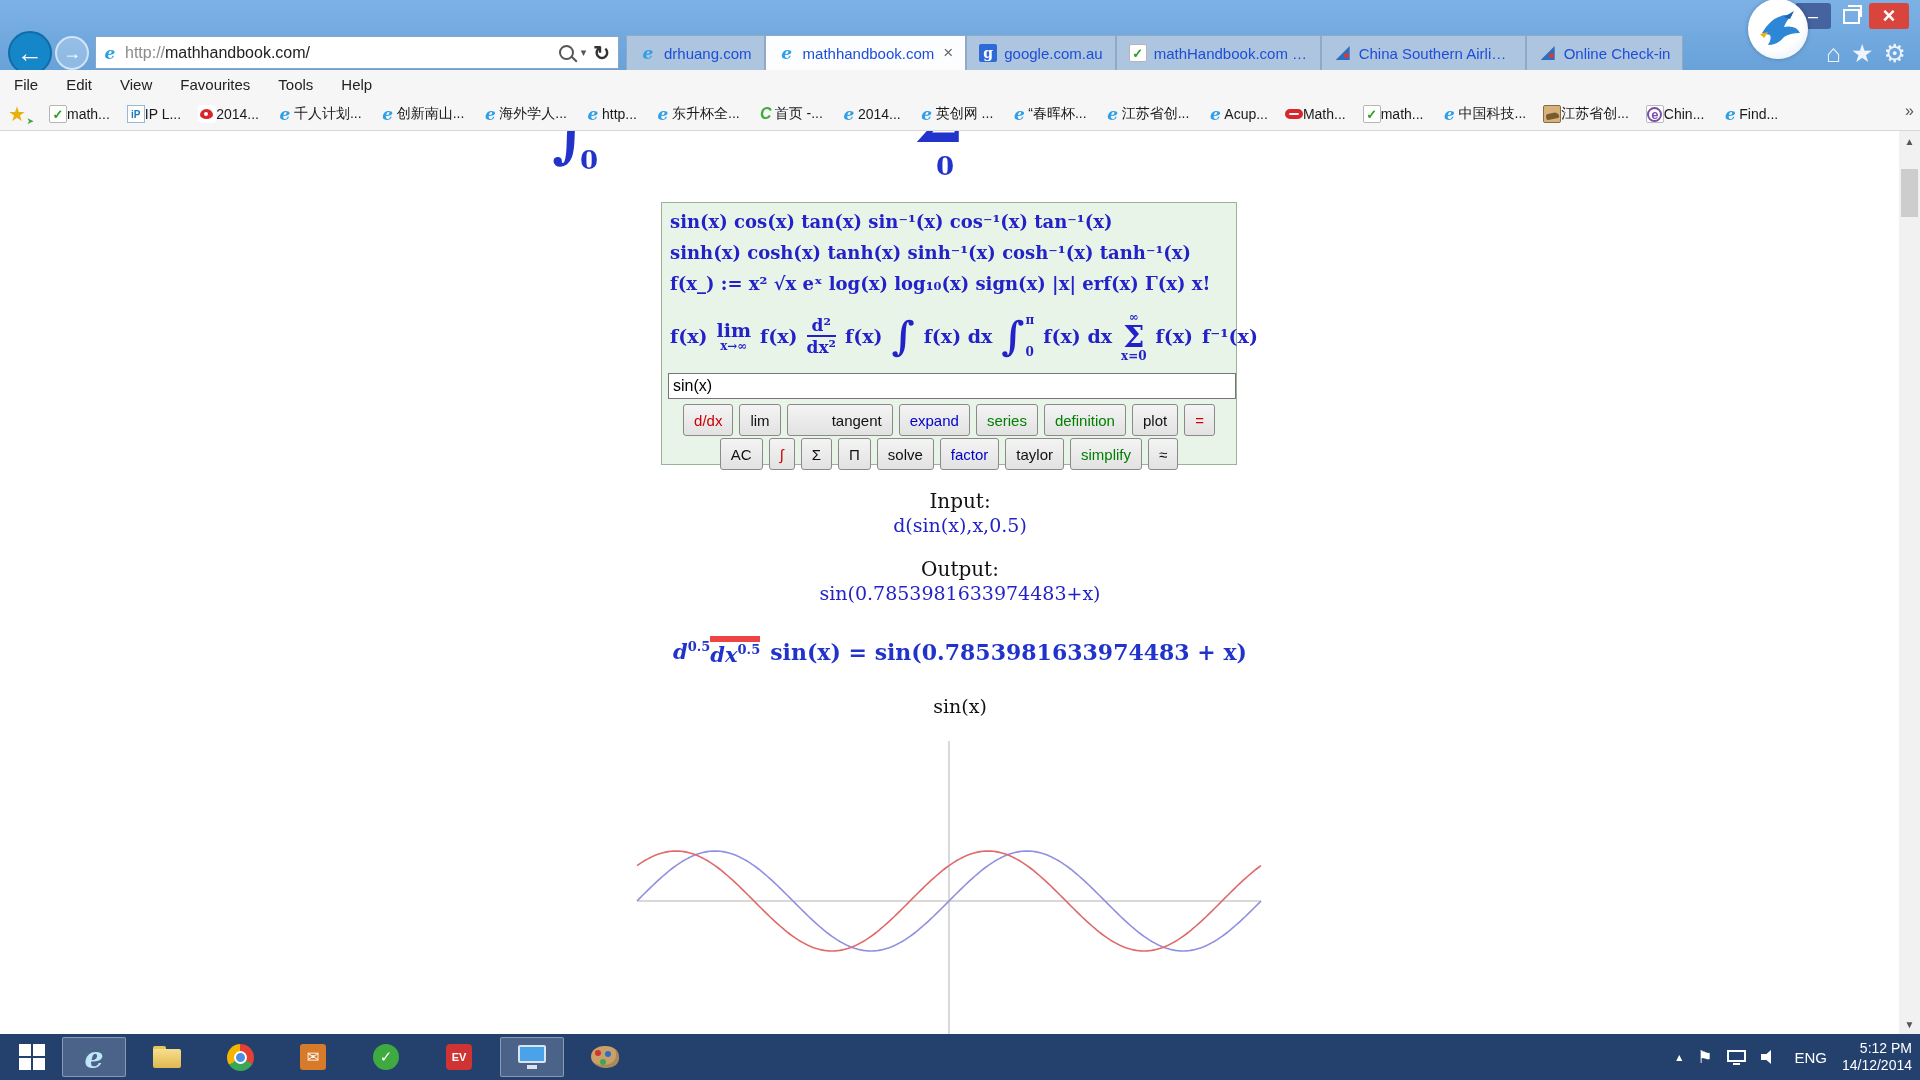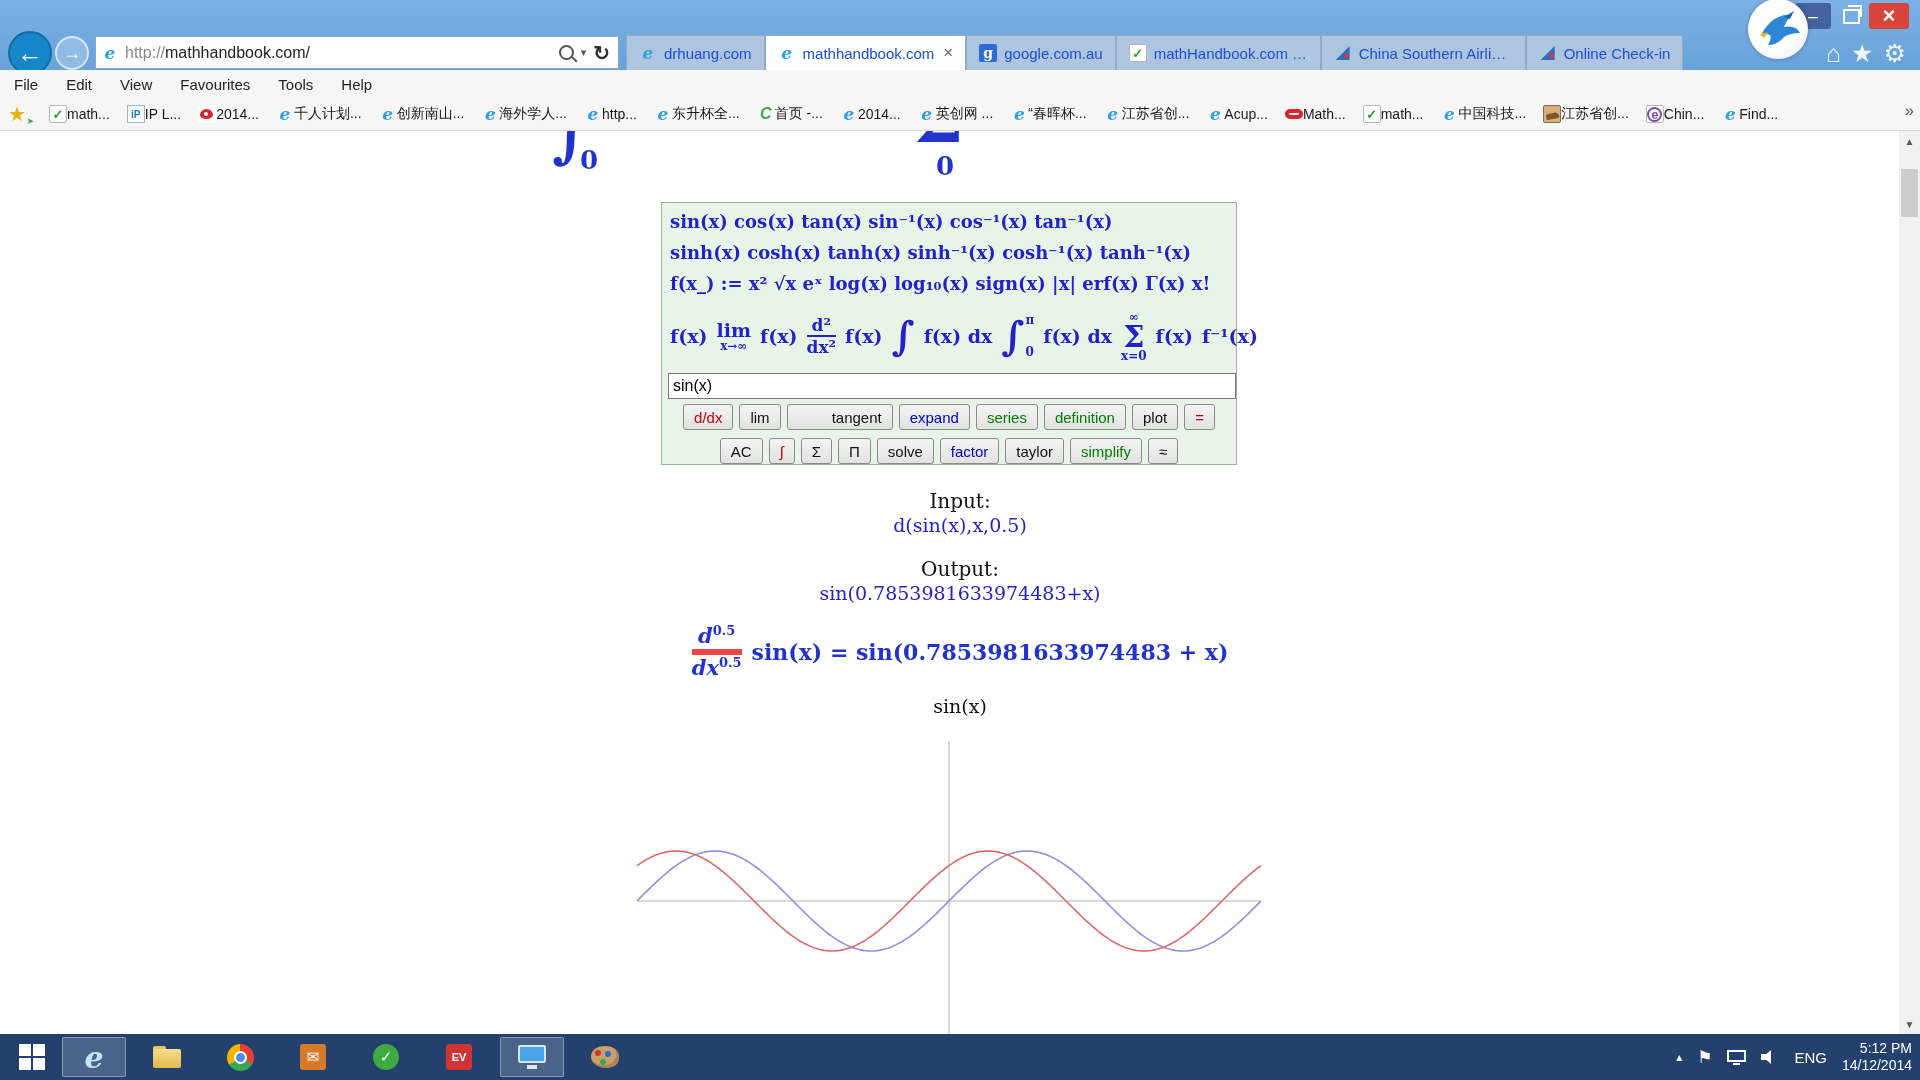--- a/index.html
+++ b/index.html
@@ -110,32 +110,32 @@
   .bigint{font-size:40px;font-weight:bold;line-height:0.9;}
   .intwrap{display:inline-flex;align-items:center;}
   .ilims{display:inline-flex;flex-direction:column;justify-content:space-between;height:44px;
          font-size:12px;line-height:1;margin-left:1px;}
   .sumstack .ssup{font-size:12px;} .sumstack .ssig{font-size:30px;font-weight:bold;line-height:.9;}
   .sumstack .ssub{font-size:12px;}
   .panel-input{position:absolute;left:6px;top:170px;width:558px;height:22px;border:1px solid #767676;
          font-size:16px;font-family:"Liberation Sans",sans-serif;padding:1px 4px;}
   .btnrow{position:absolute;left:0;width:100%;display:flex;justify-content:center;gap:6px;}
   .btnrow1{top:201px;} .btnrow2{top:235px;}
-  .pbtn{height:26px;padding:0 10px;background:linear-gradient(#f4f4f4,#e2e2e2);border:1px solid #8a8a8a;
+  .pbtn{height:32px;padding:0 10px;background:linear-gradient(#f4f4f4,#e2e2e2);border:1px solid #8a8a8a;
         border-radius:3px;font-size:15px;font-family:"Liberation Sans",sans-serif;
         display:flex;align-items:center;}
 
   .center-line{position:absolute;left:0;width:100%;text-align:center;font-family:"DejaVu Serif",serif;}
   .res-label{font-size:20px;color:#111;}
   .res-expr{font-size:19px;color:#2222c8;}
   .r-input-label{top:358px;} .r-input-expr{top:383px;}
   .r-output-label{top:426px;} .r-output-expr{top:451px;}
   .equation{top:490px;height:62px;display:flex;align-items:center;justify-content:center;gap:10px;
             color:#2233cc;font-weight:600;font-size:22px;}
-  .eq-frac{display:inline-flex;flex-direction:column;align-items:center;line-height:1.15;font-size:21px;font-style:italic;}
+  .eq-frac{display:inline-flex;flex-direction:row;align-items:center;line-height:1.15;font-size:21px;font-style:italic;}
   .eq-frac .fd{border-top:6px solid #ef4444;padding-top:1px;}
   .eq-frac sup{font-size:13px;font-style:normal;}
   .plot-title{top:564px;font-size:19px;color:#111;}
   .plot-svg{position:absolute;left:600px;top:600px;}
 
   .scrollbar{position:absolute;left:1899px;top:0;width:21px;height:903px;background:#f1f1f1;}
   .sb-arrow{position:absolute;left:0;width:21px;height:20px;display:flex;align-items:center;
             justify-content:center;font-size:10px;color:#555;}
   .sb-up{top:0;} .sb-down{bottom:0;}
   .sb-thumb{position:absolute;left:2px;top:38px;width:17px;height:48px;background:#cdcdcd;}

